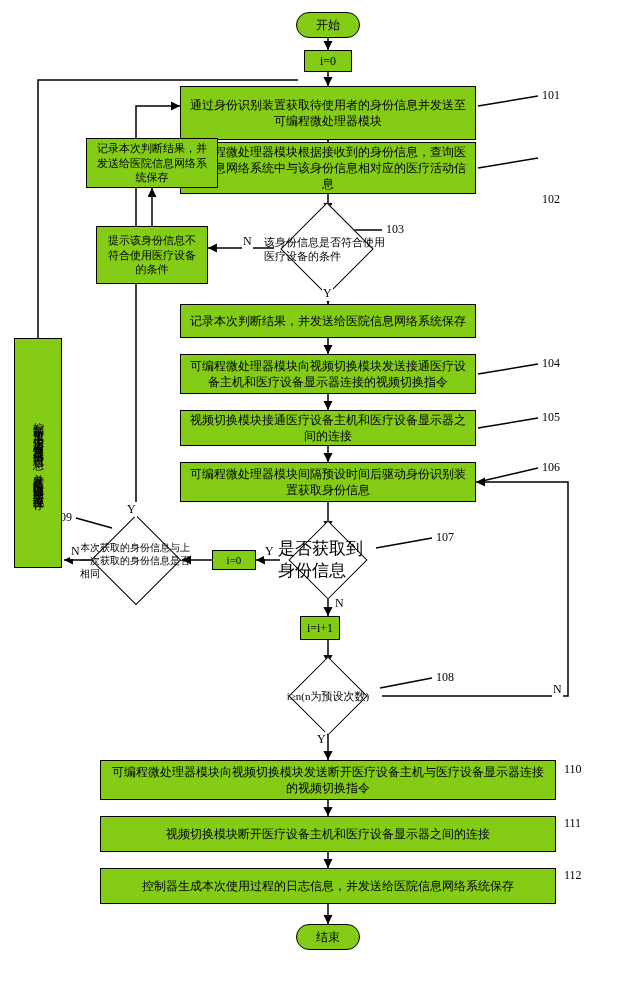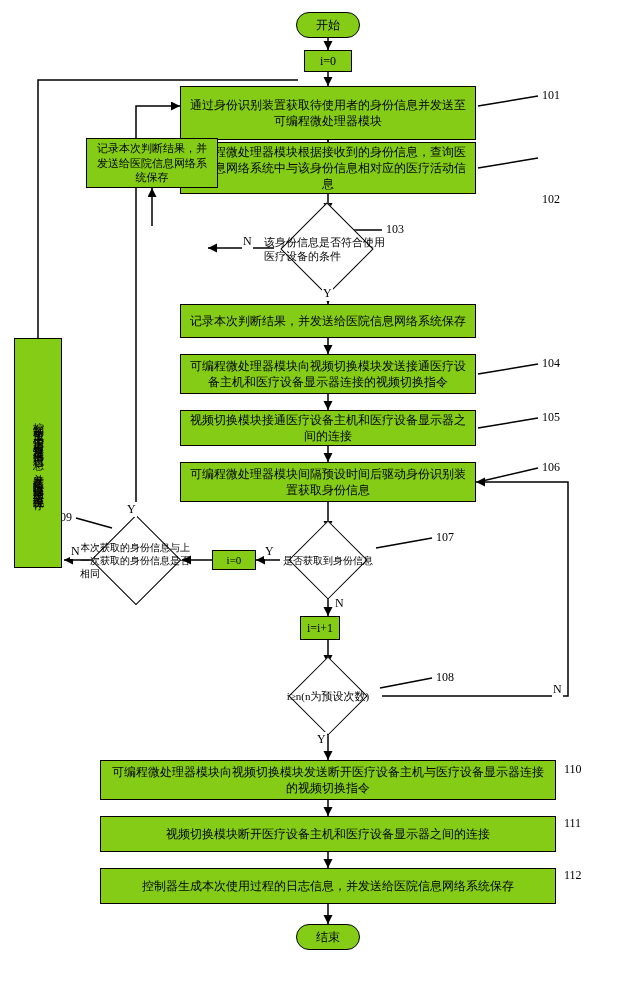--- a/index.html
+++ b/index.html
@@ -155,36 +155,37 @@
 
   <div class="box" style="left:172px; top:134px; width:296px; height:52px;">可编程微处理器模块根据接收到的身份信息，查询医院信息网络系统中与该身份信息相对应的医疗活动信息</div>
   <div class="ref" style="left:534px; top:142px;margin-top:42px;">102</div>
 
   <div class="diamond" style="left:286px; top:208px; width:66px; height:66px;"></div>
   <div class="diamond-label" style="left:256px; top:210px; width:128px; height:62px; font-size:11px;">该身份信息是否符合使用医疗设备的条件</div>
   <div class="ref" style="left:378px; top:214px;">103</div>
   <div class="edge-label" style="left:314px; top:278px;">Y</div>
   <div class="edge-label" style="left:234px; top:226px;">N</div>
 
+  <div class="box" style="left:88px; top:218px; width:112px; height:58px; font-size:11px;">提示该身份信息不符合使用医疗设备的条件</div>
 
   <div class="box" style="left:78px; top:130px; width:132px; height:50px; font-size:11px;">记录本次判断结果，并发送给医院信息网络系统保存</div>
 
   <div class="box" style="left:172px; top:296px; width:296px; height:34px;">记录本次判断结果，并发送给医院信息网络系统保存</div>
 
   <div class="box" style="left:172px; top:346px; width:296px; height:40px;">可编程微处理器模块向视频切换模块发送接通医疗设备主机和医疗设备显示器连接的视频切换指令</div>
   <div class="ref" style="left:534px; top:348px;">104</div>
 
   <div class="box" style="left:172px; top:402px; width:296px; height:36px;">视频切换模块接通医疗设备主机和医疗设备显示器之间的连接</div>
   <div class="ref" style="left:534px; top:402px;">105</div>
 
   <div class="box" style="left:172px; top:454px; width:296px; height:40px;">可编程微处理器模块间隔预设时间后驱动身份识别装置获取身份信息</div>
   <div class="ref" style="left:534px; top:452px;">106</div>
 
   <div class="diamond" style="left:292px; top:524px; width:56px; height:56px;"></div>
-  <div class="diamond-label" style="left:270px; top:530px; width:100px; height:44px; font-size:10px;">是否获取到身份信息</div>
+  <div class="diamond-label" style="left:270px; top:530px; width:100px; height:44px; font-size:17px;">是否获取到身份信息</div>
   <div class="ref" style="left:428px; top:522px;">107</div>
   <div class="edge-label" style="left:256px; top:536px;">Y</div>
   <div class="edge-label" style="left:326px; top:588px;">N</div>
 
   <div class="box" style="left:204px; top:542px; width:44px; height:20px; font-size:11px;">i=0</div>
 
   <div class="diamond" style="left:96px; top:520px; width:64px; height:64px;"></div>
   <div class="diamond-label" style="left:72px; top:516px; width:112px; height:72px; font-size:10px;">本次获取的身份信息与上一次获取的身份信息是否相同</div>
   <div class="ref" style="left:46px; top:502px;">109</div>
   <div class="edge-label" style="left:118px; top:494px;">Y</div>

